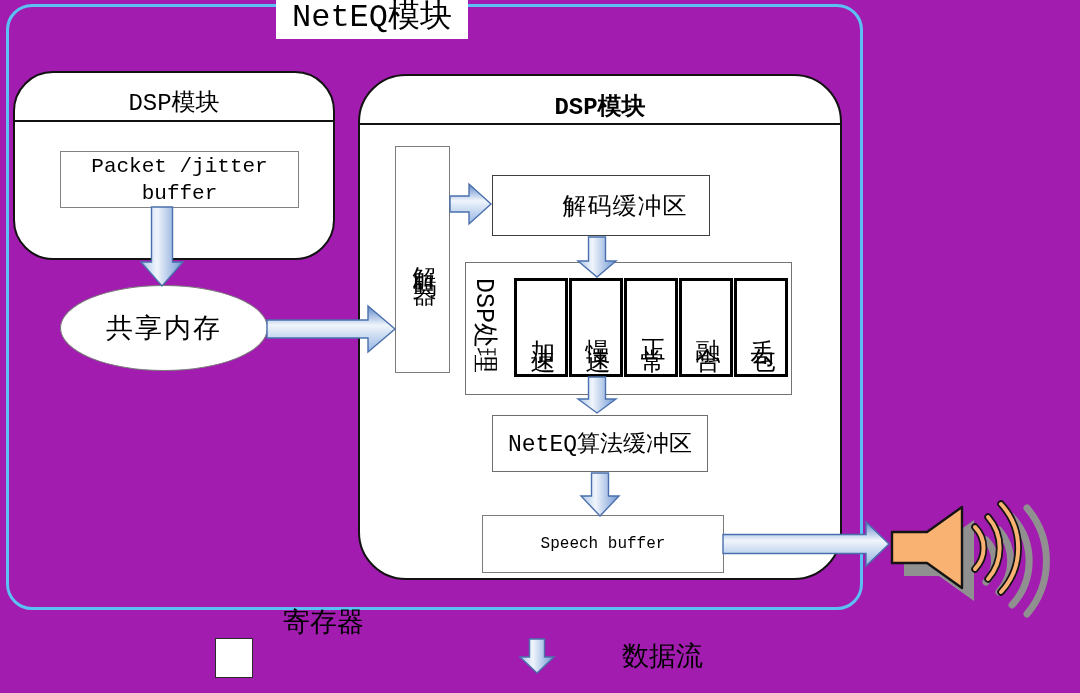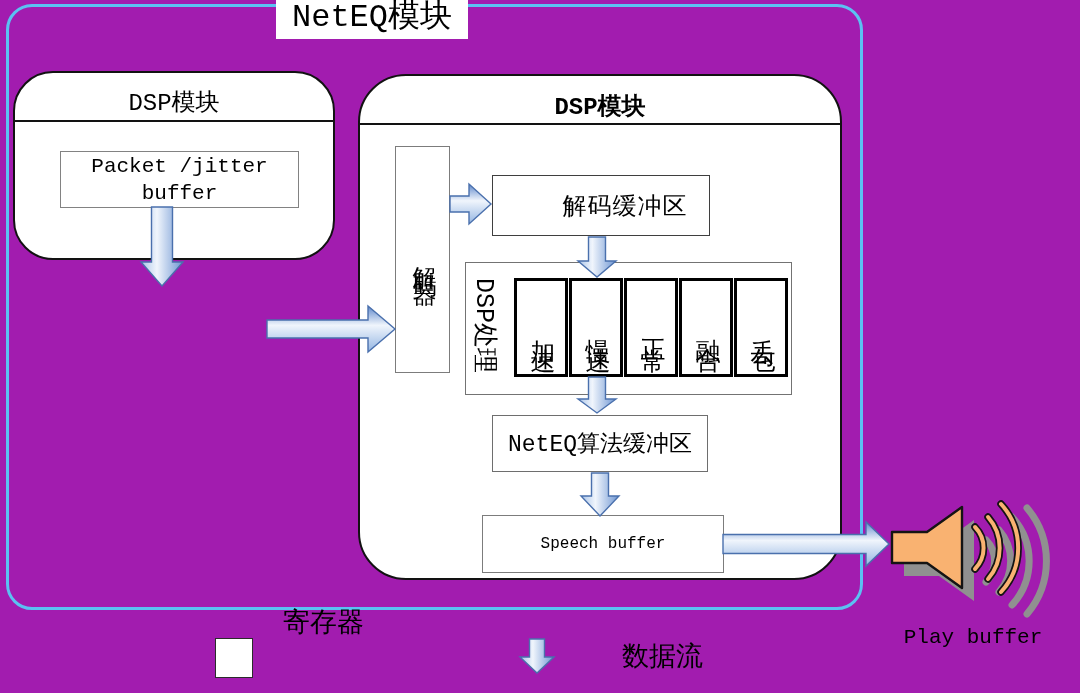--- a/index.html
+++ b/index.html
@@ -60,20 +60,21 @@
 
   <div class="abs outer-frame"></div>
   <div class="abs diagram-title">NetEQ模块</div>
 
   <div class="abs module mcu-module">
     <div class="module-title mcu-title">DSP模块</div>
   </div>
   <div class="abs divider mcu-divider"></div>
   <div class="abs box packet-box">Packet /jitter buffer</div>
 
+  <div class="abs ellipse">共享内存</div>
 
   <div class="abs module dsp-module">
     <div class="module-title dsp-title">DSP模块</div>
   </div>
   <div class="abs divider dsp-divider"></div>
 
   <div class="abs box decoder-box">
     <span class="vert vtxt">解码器</span>
   </div>
   <div class="abs box decbuf-box">解码缓冲区</div>
@@ -144,18 +145,17 @@
         <path d="M988 517 A47 47 0 0 1 988 579" stroke="#141414" stroke-width="7.5"></path>
         <path d="M988 517 A47 47 0 0 1 988 579" stroke="#F9B271" stroke-width="4"></path>
         <path d="M1001 504 A65 65 0 0 1 1001 592" stroke="#141414" stroke-width="7.5"></path>
         <path d="M1001 504 A65 65 0 0 1 1001 592" stroke="#F9B271" stroke-width="4"></path>
       </g>
     </g>
 
     <path d="M529.5 639 H544.5 V657 H554 L537 673 L520 657 H529.5 Z" fill="url(#gv)" stroke="#4A70AD" stroke-width="1.4"></path>
   </svg>
 
-  <div class="abs play-label">Play buffer</div>
   <div class="abs legend-swatch"></div>
   <div class="abs legend-text legend-register">寄存器</div>
   <div class="abs legend-text legend-dataflow">数据流</div>
 
 </div>
 
 </body></html>

